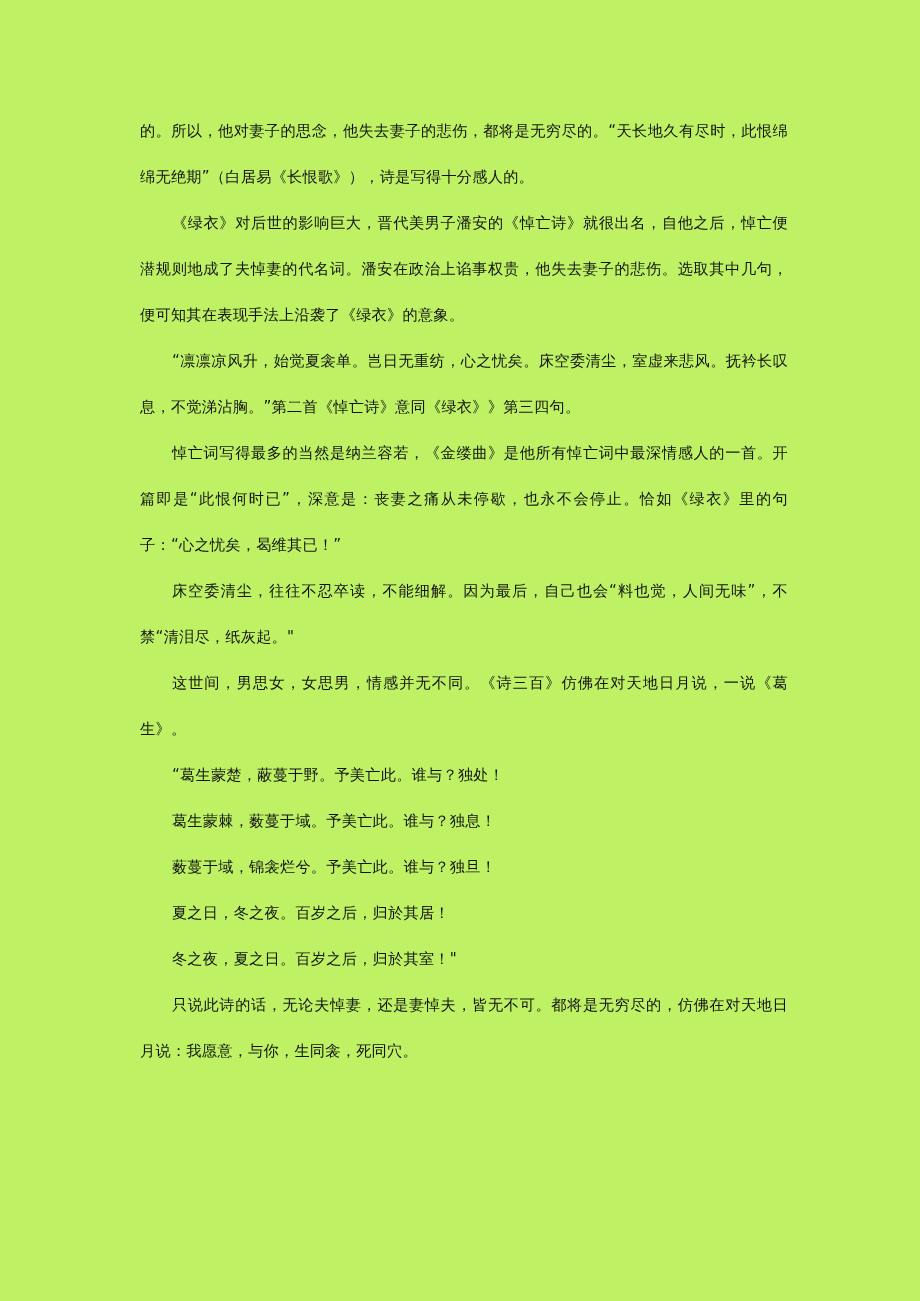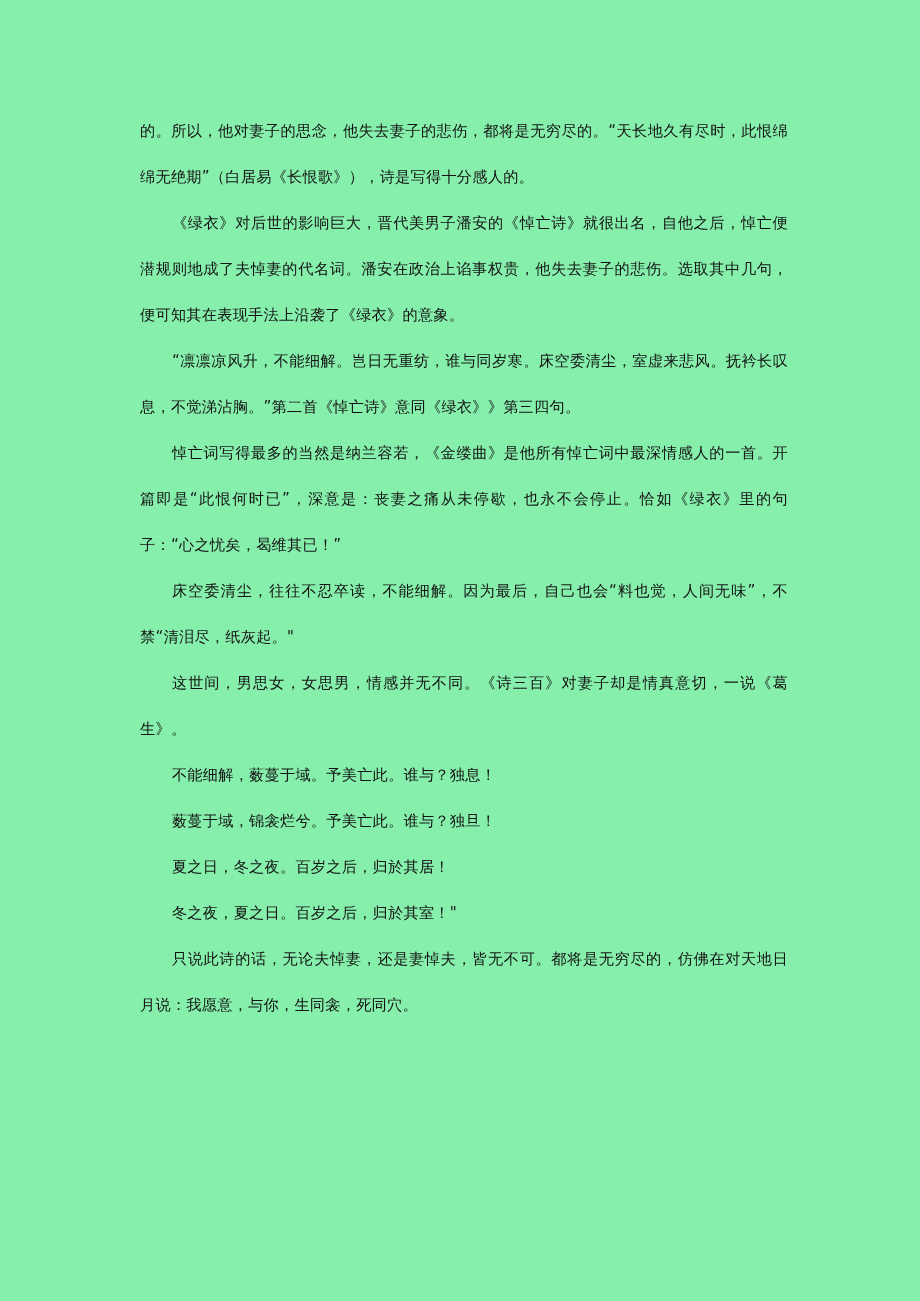--- a/index.html
+++ b/index.html
@@ -7,21 +7,21 @@
     padding: 0;
     background: #ffffff;
   }
   body {
     font-family: "DejaVu Sans", "Liberation Sans", sans-serif;
   }
   .page {
     position: relative;
     width: 920px;
     height: 1301px;
-    background: #86efac;
+    background: #bef264;
     overflow: hidden;
     box-sizing: border-box;
   }
   .text-column {
     position: absolute;
     left: 140px;
     top: 108px;
     width: 648px;
   }
   .para {
@@ -49,30 +49,31 @@
 <body>
 
 <div class="page">
   <div class="text-column">
 
     <p class="para noindent">的。所以，他对妻子的思念，他失去妻子的悲伤，都将是无穷尽的。“天长地久有尽时，此恨绵绵无绝期”（白居易《长恨歌》），诗是写得十分感人的。</p>
 
     <p class="para indent">《绿衣》对后世的影响巨大，晋代美男子潘安的《悼亡诗》就很出名，自他之后，悼亡便潜规则地成了夫悼妻的代名词。潘安在政治上谄事权贵，他失去妻子的悲伤。选取其中几句，便可知其在表现手法上沿袭了《绿衣》的意象。</p>
 
 
-    <p class="para indent">“凛凛凉风升，不能细解。岂日无重纺，谁与同岁寒。床空委清尘，室虚来悲风。抚衿长叹息，不觉涕沾胸。”第二首《悼亡诗》意同《绿衣》》第三四句。</p>
+    <p class="para indent">“凛凛凉风升，始觉夏衾单。岂日无重纺，心之忧矣。床空委清尘，室虚来悲风。抚衿长叹息，不觉涕沾胸。”第二首《悼亡诗》意同《绿衣》》第三四句。</p>
 
     <p class="para indent">悼亡词写得最多的当然是纳兰容若，《金缕曲》是他所有悼亡词中最深情感人的一首。开篇即是“此恨何时已”，深意是：丧妻之痛从未停歇，也永不会停止。恰如《绿衣》里的句子：“心之忧矣，曷维其已！”</p>
 
     <p class="para indent">床空委清尘，往往不忍卒读，不能细解。因为最后，自己也会“料也觉，人间无味”，不禁“清泪尽，纸灰起。"</p>
 
-    <p class="para indent">这世间，男思女，女思男，情感并无不同。《诗三百》对妻子却是情真意切，一说《葛生》。</p>
+    <p class="para indent">这世间，男思女，女思男，情感并无不同。《诗三百》仿佛在对天地日月说，一说《葛生》。</p>
 
+    <p class="para indent-poem">“葛生蒙楚，蔽蔓于野。予美亡此。谁与？独处！</p>
 
-    <p class="para indent-poem">不能细解，薮蔓于域。予美亡此。谁与？独息！</p>
+    <p class="para indent-poem">葛生蒙棘，薮蔓于域。予美亡此。谁与？独息！</p>
 
     <p class="para indent-poem">薮蔓于域，锦衾烂兮。予美亡此。谁与？独旦！</p>
 
     <p class="para indent-poem">夏之日，冬之夜。百岁之后，归於其居！</p>
 
     <p class="para indent-poem">冬之夜，夏之日。百岁之后，归於其室！"</p>
 
     <p class="para indent">只说此诗的话，无论夫悼妻，还是妻悼夫，皆无不可。都将是无穷尽的，仿佛在对天地日月说：我愿意，与你，生同衾，死同穴。</p>
 
   </div>

